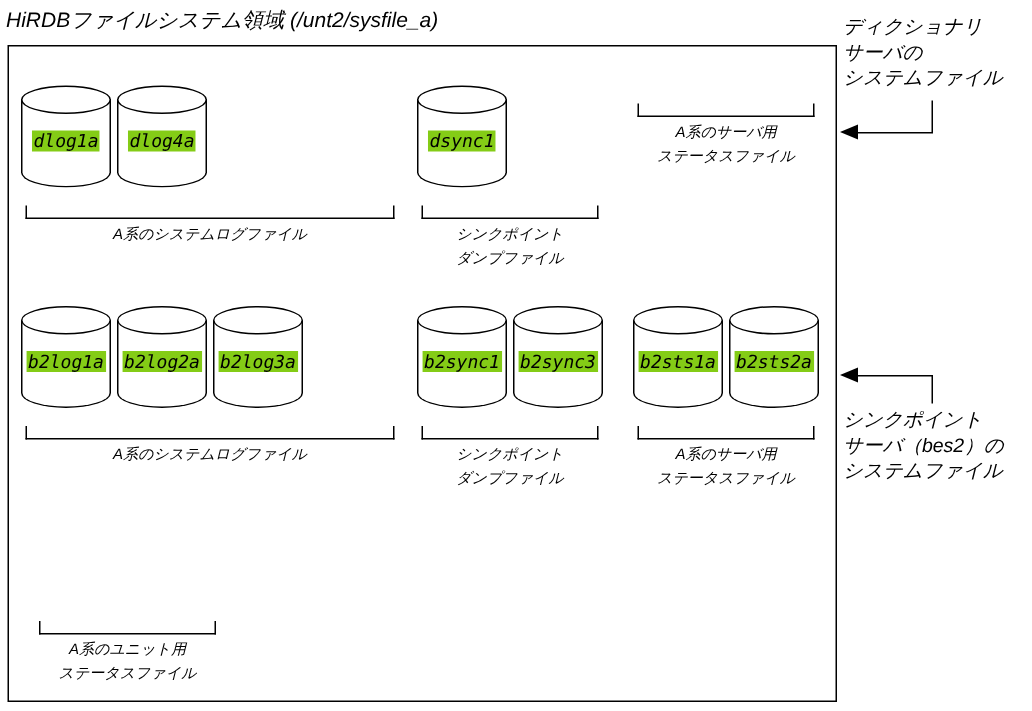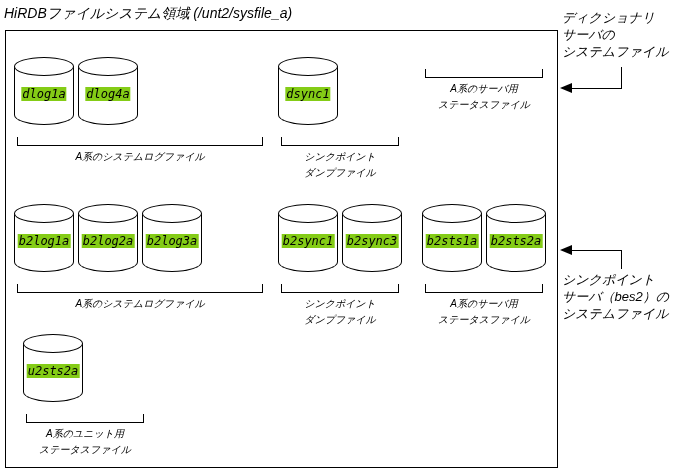--- a/index.html
+++ b/index.html
@@ -166,25 +166,20 @@
     </div>
     <div class="bracket"></div>
     <div class="group-label">
       <div>A系のサーバ用</div>
       <div>ステータスファイル</div>
     </div>
   </div>
 
   <div class="group" style="left:23px;top:334px;width:124px;">
     <div class="cyl-row">
-      <div class="cyl">
-        <div class="cyl-body"></div>
-        <div class="cyl-top"></div>
-        <span class="cyl-label">u2sts2a</span>
-      </div>
     </div>
     <div class="bracket"></div>
     <div class="group-label">
       <div>A系のユニット用</div>
       <div>ステータスファイル</div>
     </div>
   </div>
 
   <div class="annotation" style="left:562px;top:9px;">
     <div>ディクショナリ</div>

